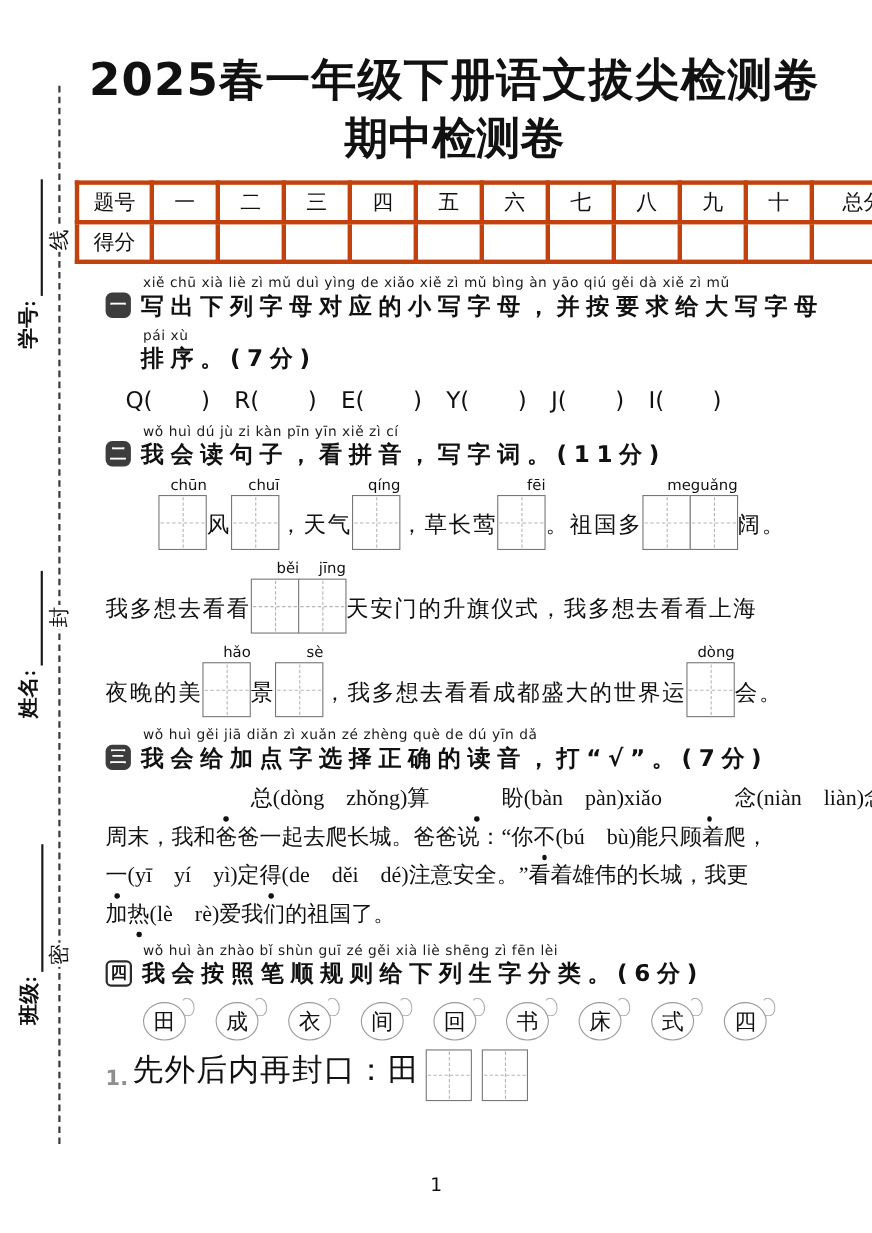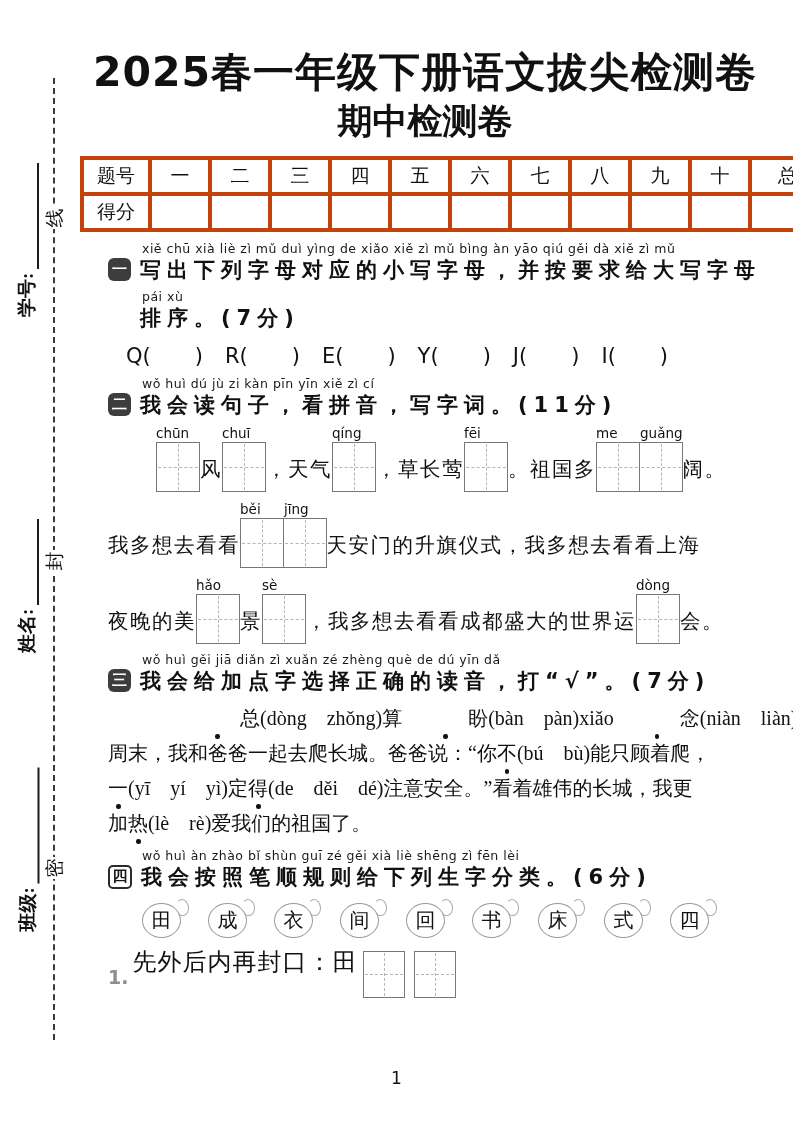--- a/index.html
+++ b/index.html
@@ -11,24 +11,24 @@
   .seal-dash{position:absolute;left:53px;top:78px;height:962px;width:0;
     border-left:2px dashed #3a3a3a;}
   .seal-char{position:absolute;left:44px;width:22px;height:24px;background:#fff;
     font-size:19px;line-height:24px;text-align:center;
     transform:rotate(-90deg);font-family:"Liberation Serif",serif;}
   .sb-group{position:absolute;height:28px;display:flex;align-items:flex-end;
     transform:rotate(-90deg);white-space:nowrap;}
   .sb-label{font-size:19px;font-weight:bold;line-height:24px;}
   .sb-blank{display:inline-block;height:20px;border-bottom:2.5px solid #1c1c1c;margin-left:4px;}
   
-  .main{position:absolute;left:80px;top:0;width:690px;}
+  .main{position:absolute;left:68px;top:0;width:690px;}
   .title{margin-top:50px;text-align:center;font-size:41px;font-weight:bold;
     font-family:"DejaVu Sans","Liberation Sans",sans-serif;letter-spacing:1px;line-height:1.12;}
-  .subtitle{text-align:center;font-size:35px;font-weight:bold;
+  .subtitle{text-align:center;font-size:40px;font-weight:bold;
     font-family:"DejaVu Sans","Liberation Sans",sans-serif;margin-top:2px;}
   .meta{ text-align:right;font-size:19px;margin-top:16px;padding-right:6px;}
   
   table.score{border-collapse:collapse;margin-top:11px;width:688px;table-layout:fixed;}
   table.score td{border:4px solid #c2410c;height:32px;text-align:center;
     font-size:19px;padding:0;}
   
   .sec{margin-top:0;}
   .sec-py{font-size:12.5px;font-family:"DejaVu Sans","Liberation Sans",sans-serif;
     color:#1a1a1a;margin-left:62px;white-space:nowrap;letter-spacing:.5px;}
@@ -43,21 +43,21 @@
   
   .s1-py2{margin-left:62px;margin-top:5px;}
   .s1-line2{margin-left:60px;}
   .letter-row{display:flex;margin:12px 0 0 46px;font-size:21px;
     font-family:"DejaVu Sans","Liberation Sans",sans-serif;}
   .letter-item{margin-right:22px;white-space:nowrap;}
   .letter-gap{display:inline-block;width:44px;}
   .sort-row{margin:16px 0 0 50px;font-size:20px;}
   .sort-line{display:inline-block;width:350px;height:20px;border-bottom:2px solid #4a4a4a;vertical-align:baseline;}
   
-  .wbox-wrap{display:inline-flex;flex-direction:column;align-items:flex-start;}
+  .wbox-wrap{display:inline-flex;flex-direction:column;align-items:flex-end;}
   .wbox-py{font-size:13.5px;height:17px;line-height:16px;
     font-family:"DejaVu Sans","Liberation Sans",sans-serif;white-space:nowrap;}
   .wbox{width:44px;height:50px;border:1.5px solid #777;background:#fff;position:relative;box-sizing:border-box;}
   .wbox::before{content:"";position:absolute;left:1px;right:1px;top:50%;border-top:1px dashed #b5b5b5;}
   .wbox::after{content:"";position:absolute;top:1px;bottom:1px;left:50%;border-left:1px dashed #b5b5b5;}
   .wbox-wrap + .wbox-wrap .wbox{margin-left:-1.5px;}
   .s2-line{display:flex;align-items:flex-end;white-space:nowrap;}
   .s2-text{font-size:20.5px;margin-bottom:9px;letter-spacing:1.5px;}
   
   .p3{margin:6px 0 0 28px;width:645px;font-size:20px;line-height:35px;}
@@ -70,21 +70,21 @@
   .snail-row{display:flex;margin:12px 0 0 62px;}
   .snail{position:relative;width:37px;height:33px;border:1.5px solid #9a9a9a;
     border-radius:50%;display:flex;align-items:center;justify-content:center;
     font-size:20px;margin-right:27px;background:#fff;}
   .snail::after{content:"";position:absolute;right:-9px;top:-5px;width:11px;height:15px;
     border:1.2px solid #ababab;border-radius:50% 60% 50% 50%;border-left-color:transparent;}
   .snail-char{position:relative;z-index:2;}
   .item-row{display:flex;align-items:flex-end;margin:8px 0 0 28px;}
   .item-num{color:#8e8e8e;font-weight:bold;font-size:19px;margin-bottom:10px;
     font-family:"DejaVu Sans","Liberation Sans",sans-serif;margin-right:4px;}
-  .item-text{font-size:24px;margin-bottom:20px;letter-spacing:1px;}
+  .item-text{font-size:28px;margin-bottom:9px;letter-spacing:1px;}
   .item-boxes{display:flex;margin-left:6px;}
   .item-boxes .wbox{width:42px;height:47px;margin-right:10px;}
   
   .footer{position:absolute;left:0;top:1068px;width:100%;text-align:center;
     font-size:17px;font-family:"DejaVu Sans","Liberation Sans",sans-serif;}
 </style>
 </head>
 <body>
 
 <div class="seal-dash"></div>

